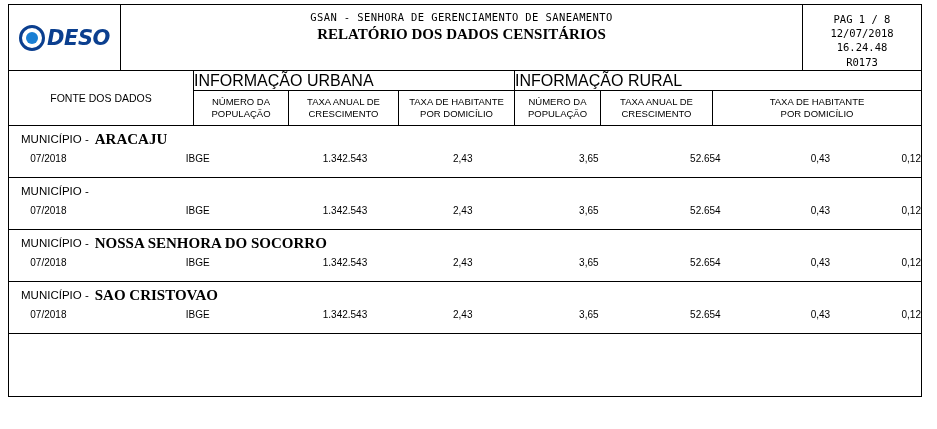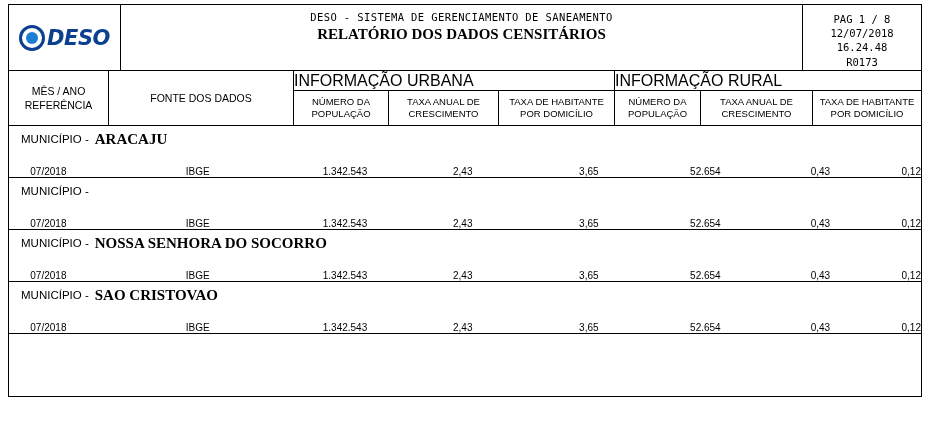--- a/index.html
+++ b/index.html
@@ -193,21 +193,21 @@
   }
   .muni-name {
     font-size: 15px;
     font-weight: bold;
     font-family: "Liberation Serif", serif;
     margin-left: 6px;
   }
   .data-row {
     display: flex;
     height: 25px;
-    align-items: flex-end;
+    align-items: flex-start;
     border-bottom: 1px solid #000;
     box-sizing: border-box;
     font-size: 10px;
     gap: 37px;
   }
   .d-mes   { width: 100px; text-align: center; }
   .d-fonte { width: 185px; text-align: center; }
   .d-u1 { width: 95px;  text-align: center; }
   .d-u2 { width: 110px; text-align: center; }
   .d-u3 { width: 116px; text-align: center; }
@@ -225,36 +225,32 @@
   <div class="report">
 
     <div class="hdr">
       <div class="hdr-logo">
         <div class="logo-wrap">
           <span class="logo-mark"></span>
           <span class="logo-text">DESO</span>
         </div>
       </div>
       <div class="hdr-mid">
-        <div class="hdr-title1">DESO - SISTEMA DE GERENCIAMENTO DE SANEAMENTO</div>
+        <div class="hdr-title1">GSAN - SENHORA DE GERENCIAMENTO DE SANEAMENTO</div>
         <div class="hdr-title2">RELATÓRIO  DOS  DADOS  CENSITÁRIOS</div>
       </div>
       <div class="hdr-right">
         <div>PAG 1 / 8</div>
         <div>12/07/2018</div>
         <div>16.24.48</div>
         <div>R0173</div>
       </div>
     </div>
 
     <div class="colhdr">
-      <div class="c-mes">
-        <span>MÊS / ANO</span>
-        <span>REFERÊNCIA</span>
-      </div>
       <div class="c-fonte">FONTE DOS DADOS</div>
 
       <div class="grp grp-urb">
         <div class="grp-title">INFORMAÇÃO URBANA</div>
         <div class="grp-cols">
           <div class="subcol u1">
             <span>NÚMERO DA</span>
             <span>POPULAÇÃO</span>
           </div>
           <div class="subcol u2">

